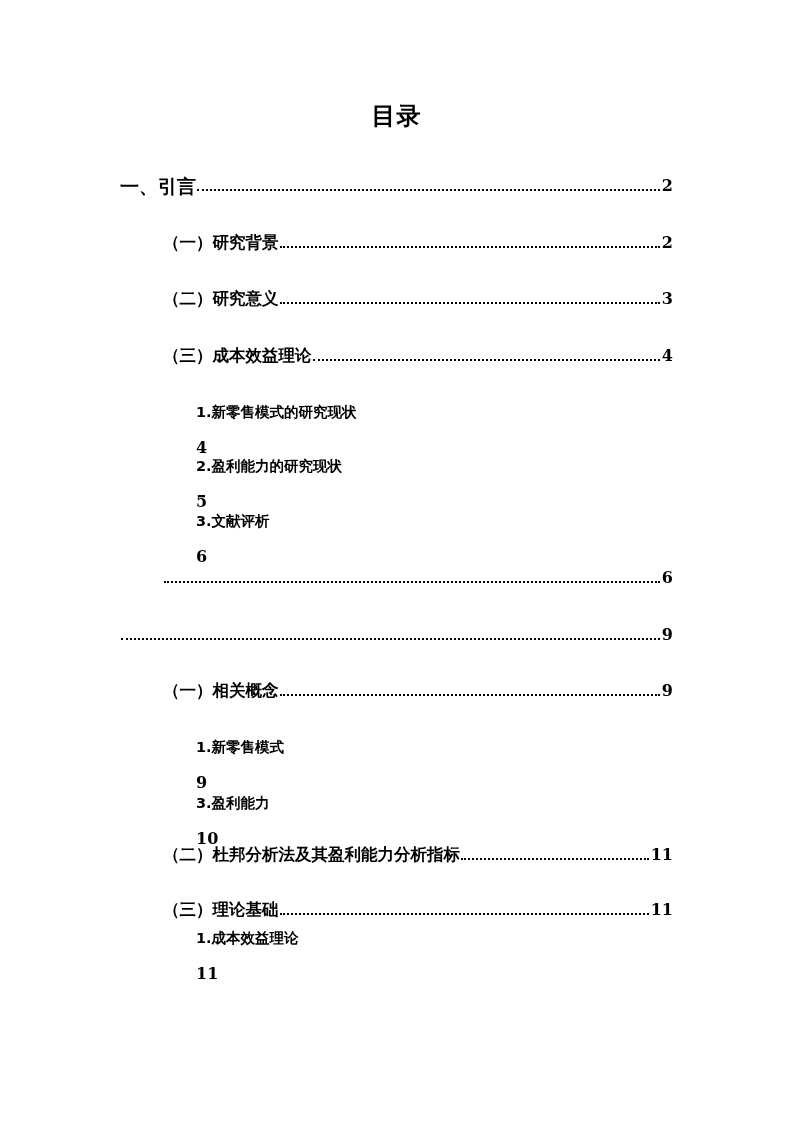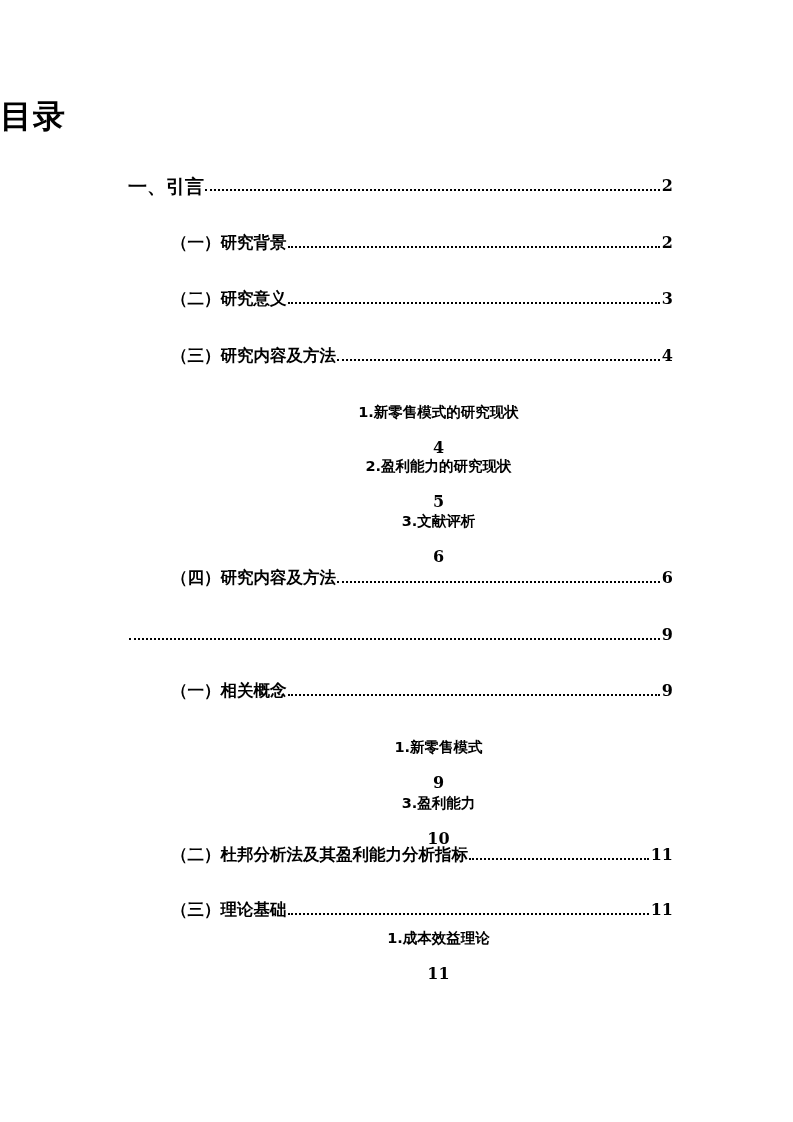--- a/index.html
+++ b/index.html
@@ -13,37 +13,37 @@
     position: relative;
     overflow: hidden;
     font-family: "DejaVu Serif", "Liberation Serif", serif;
     color: #000000;
   }
   .page-title {
     position: absolute;
     left: 0;
     width: 793px;
     top: 100px;
-    font-size: 32px;
+    text-align: center;
+    font-size: 24px;
     font-weight: bold;
     font-family: "DejaVu Sans", sans-serif;
     letter-spacing: 1px;
     line-height: 32px;
   }
   .toc-entry {
     position: absolute;
     right: 120px;
     display: flex;
-    align-items: center;
+    align-items: flex-start;
     height: 28px;
     line-height: 28px;
     font-weight: bold;
     font-family: "DejaVu Sans", sans-serif;
     white-space: nowrap;
-    margin-left: 8px;
   }
   .toc-entry.lvl1 { left: 120px; font-size: 19px; }
   .toc-entry.lvl2 { left: 163px; font-size: 16.5px; }
   .toc-entry.lvl3 { left: 196px; font-size: 14.5px; flex-direction: column; }
   .toc-entry .label { flex: 0 0 auto; }
   .toc-entry .leader {
     flex: 1 1 auto;
     margin: 0 2px 0 1px;
     border-bottom: 2px dotted #000;
     height: 0;
@@ -74,41 +74,40 @@
     <span class="label">（一）研究背景</span>
     <span class="leader"></span>
     <span class="page">2</span>
   </div>
   <div class="toc-entry lvl2" style="top:285px">
     <span class="label">（二）研究意义</span>
     <span class="leader"></span>
     <span class="page">3</span>
   </div>
   <div class="toc-entry lvl2" style="top:342px">
-    <span class="label">（三）研究内容及方法</span>
+    <span class="label">（三）成本效益理论</span>
     <span class="leader"></span>
     <span class="page">4</span>
   </div>
   <div class="toc-entry lvl3" style="top:398px">
     <span class="label">1.新零售模式的研究现状</span>
     <span class="leader"></span>
     <span class="page">4</span>
   </div>
   <div class="toc-entry lvl3" style="top:452px">
     <span class="label">2.盈利能力的研究现状</span>
     <span class="leader"></span>
     <span class="page">5</span>
   </div>
   <div class="toc-entry lvl3" style="top:507px">
     <span class="label">3.文献评析</span>
     <span class="leader"></span>
     <span class="page">6</span>
   </div>
   <div class="toc-entry lvl2" style="top:564px">
-    <span class="label">（四）研究内容及方法</span>
     <span class="leader"></span>
     <span class="page">6</span>
   </div>
   <div class="toc-entry lvl1" style="top:621px">
     <span class="leader"></span>
     <span class="page">9</span>
   </div>
   <div class="toc-entry lvl2" style="top:677px">
     <span class="label">（一）相关概念</span>
     <span class="leader"></span>

